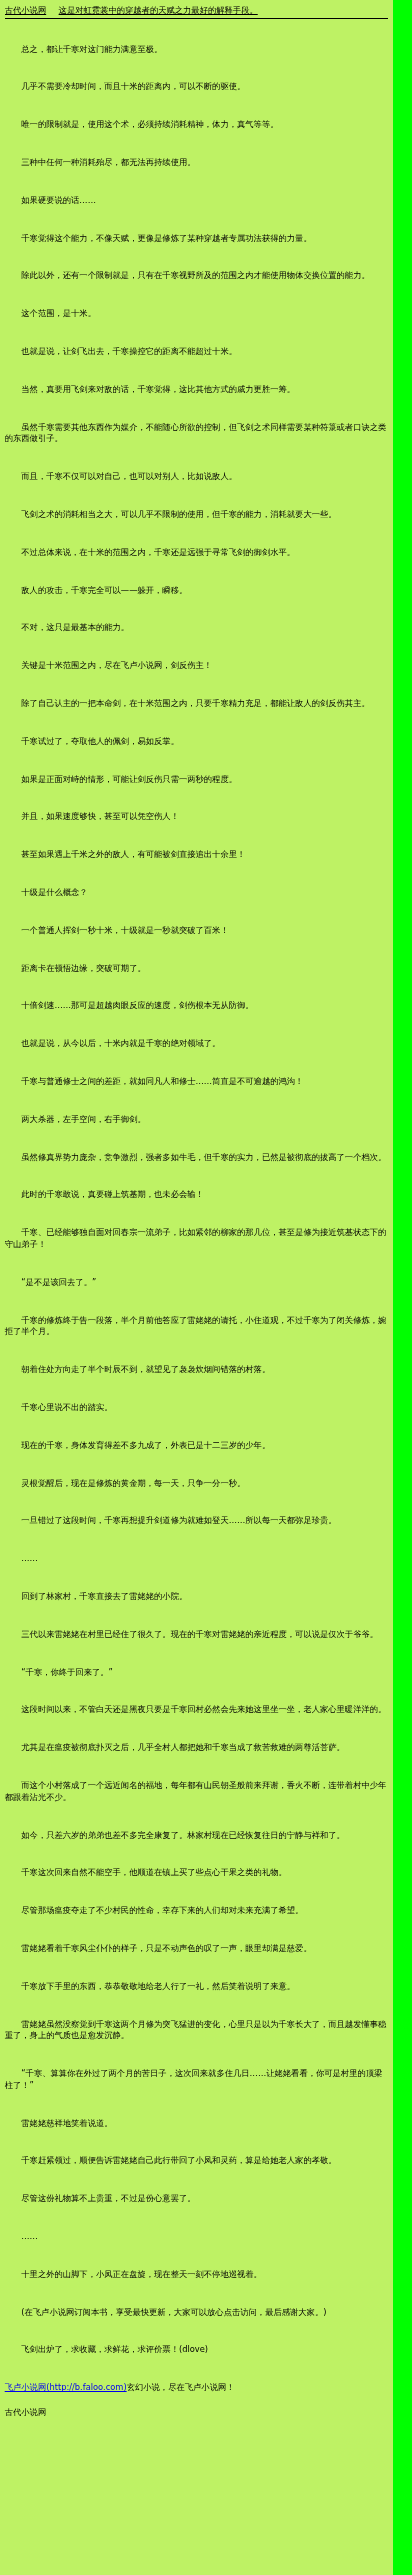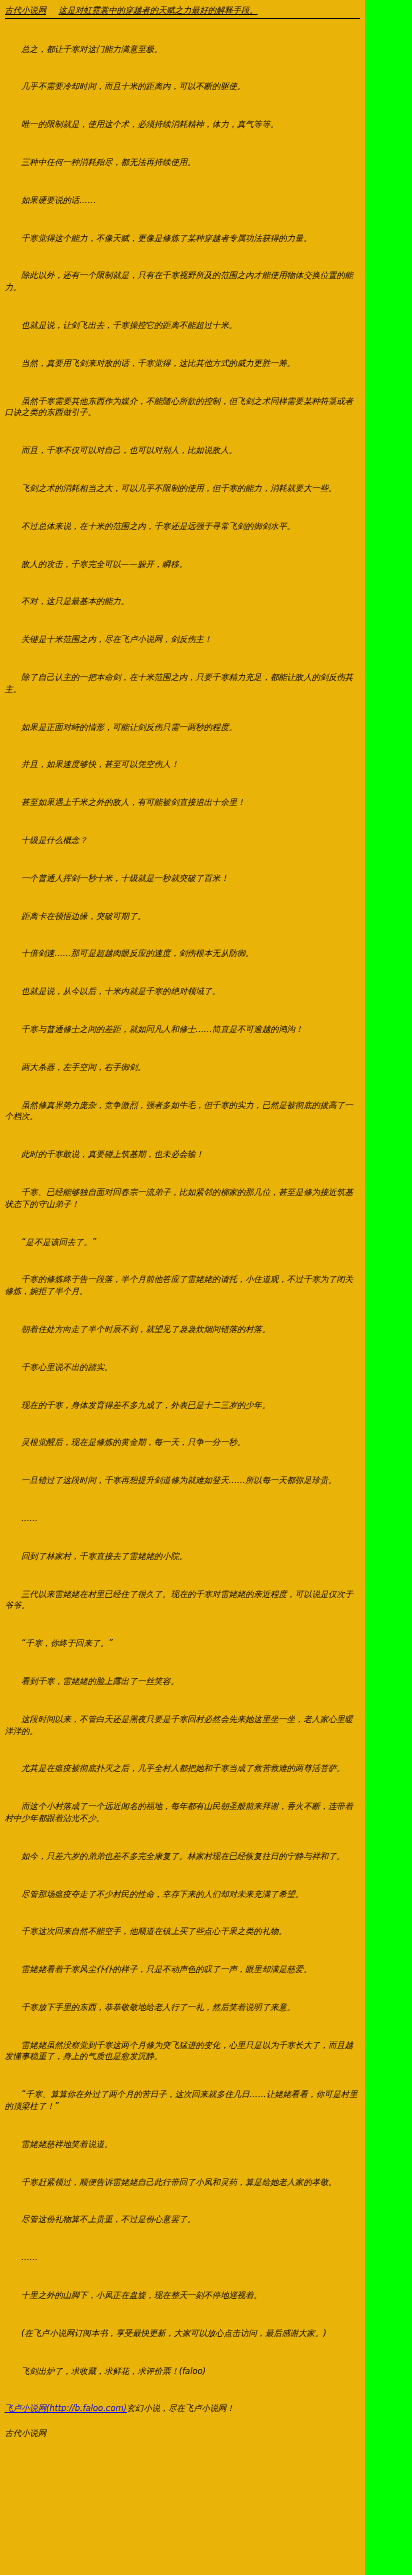--- a/index.html
+++ b/index.html
@@ -5,26 +5,25 @@
   html, body {
     margin: 0;
     padding: 0;
   }
   body {
     background: #00ff00;
     color: #000000;
     font-family: "DejaVu Sans", "Liberation Sans", sans-serif;
   }
   .page {
-    width: 365px;
+    width: 393px;
     min-height: 2576px;
     box-sizing: border-box;
     padding: 4.7px 4.7px 3.5px 4.7px;
-    background: #eab308;
-    font-style: italic;
+    background: #bef264;
   }
   .header {
     font-size: 8.3px;
     line-height: 11.8px;
     border-bottom: 0.6px solid #000000;
     padding-bottom: 1.2px;
     margin-bottom: 25px;
     white-space: nowrap;
     overflow: hidden;
   }
@@ -73,30 +72,32 @@
   </div>
 
   <div id="paragraphs">
       <p class="para">总之，都让千寒对这门能力满意至极。</p>
       <p class="para">几乎不需要冷却时间，而且十米的距离内，可以不断的驱使。</p>
       <p class="para">唯一的限制就是，使用这个术，必须持续消耗精神，体力，真气等等。</p>
       <p class="para">三种中任何一种消耗殆尽，都无法再持续使用。</p>
       <p class="para">如果硬要说的话……</p>
       <p class="para">千寒觉得这个能力，不像天赋，更像是修炼了某种穿越者专属功法获得的力量。</p>
       <p class="para">除此以外，还有一个限制就是，只有在千寒视野所及的范围之内才能使用物体交换位置的能力。</p>
+      <p class="para">这个范围，是十米。</p>
       <p class="para">也就是说，让剑飞出去，千寒操控它的距离不能超过十米。</p>
       <p class="para">当然，真要用飞剑来对敌的话，千寒觉得，这比其他方式的威力更胜一筹。</p>
       <p class="para">虽然千寒需要其他东西作为媒介，不能随心所欲的控制，但飞剑之术同样需要某种符箓或者口诀之类的东西做引子。</p>
       <p class="para">而且，千寒不仅可以对自己，也可以对别人，比如说敌人。</p>
       <p class="para">飞剑之术的消耗相当之大，可以几乎不限制的使用，但千寒的能力，消耗就要大一些。</p>
       <p class="para">不过总体来说，在十米的范围之内，千寒还是远强于寻常飞剑的御剑水平。</p>
       <p class="para">敌人的攻击，千寒完全可以——躲开，瞬移。</p>
       <p class="para">不对，这只是最基本的能力。</p>
       <p class="para">关键是十米范围之内，尽在飞卢小说网，剑反伤主！</p>
       <p class="para">除了自己认主的一把本命剑，在十米范围之内，只要千寒精力充足，都能让敌人的剑反伤其主。</p>
+      <p class="para">千寒试过了，夺取他人的佩剑，易如反掌。</p>
       <p class="para">如果是正面对峙的情形，可能让剑反伤只需一两秒的程度。</p>
       <p class="para">并且，如果速度够快，甚至可以凭空伤人！</p>
       <p class="para">甚至如果遇上千米之外的敌人，有可能被剑直接追出十余里！</p>
       <p class="para">十级是什么概念？</p>
       <p class="para">一个普通人挥剑一秒十米，十级就是一秒就突破了百米！</p>
       <p class="para">距离卡在顿悟边缘，突破可期了。</p>
       <p class="para">十倍剑速……那可是超越肉眼反应的速度，剑伤根本无从防御。</p>
       <p class="para">也就是说，从今以后，十米内就是千寒的绝对领域了。</p>
       <p class="para">千寒与普通修士之间的差距，就如同凡人和修士……简直是不可逾越的鸿沟！</p>
       <p class="para">两大杀器，左手空间，右手御剑。</p>
@@ -107,38 +108,37 @@
       <p class="para">千寒的修炼终于告一段落，半个月前他答应了雷姥姥的请托，小住道观，不过千寒为了闭关修炼，婉拒了半个月。</p>
       <p class="para">朝着住处方向走了半个时辰不到，就望见了袅袅炊烟间错落的村落。</p>
       <p class="para">千寒心里说不出的踏实。</p>
       <p class="para">现在的千寒，身体发育得差不多九成了，外表已是十二三岁的少年。</p>
       <p class="para">灵根觉醒后，现在是修炼的黄金期，每一天，只争一分一秒。</p>
       <p class="para">一旦错过了这段时间，千寒再想提升剑道修为就难如登天……所以每一天都弥足珍贵。</p>
       <p class="para">……</p>
       <p class="para">回到了林家村，千寒直接去了雷姥姥的小院。</p>
       <p class="para">三代以来雷姥姥在村里已经住了很久了。现在的千寒对雷姥姥的亲近程度，可以说是仅次于爷爷。</p>
       <p class="para">“千寒，你终于回来了。”</p>
-      <p class="para">看到千寒，雷姥姥的脸上露出了一丝笑容。</p>
       <p class="para">这段时间以来，不管白天还是黑夜只要是千寒回村必然会先来她这里坐一坐，老人家心里暖洋洋的。</p>
       <p class="para">尤其是在瘟疫被彻底扑灭之后，几乎全村人都把她和千寒当成了救苦救难的两尊活菩萨。</p>
       <p class="para">而这个小村落成了一个远近闻名的福地，每年都有山民朝圣般前来拜谢，香火不断，连带着村中少年都跟着沾光不少。</p>
       <p class="para">如今，只差六岁的弟弟也差不多完全康复了。林家村现在已经恢复往日的宁静与祥和了。</p>
+      <p class="para">千寒这次回来自然不能空手，他顺道在镇上买了些点心干果之类的礼物。</p>
       <p class="para">尽管那场瘟疫夺走了不少村民的性命，幸存下来的人们却对未来充满了希望。</p>
-      <p class="para">千寒这次回来自然不能空手，他顺道在镇上买了些点心干果之类的礼物。</p>
       <p class="para">雷姥姥看着千寒风尘仆仆的样子，只是不动声色的叹了一声，眼里却满是慈爱。</p>
       <p class="para">千寒放下手里的东西，恭恭敬敬地给老人行了一礼，然后笑着说明了来意。</p>
       <p class="para">雷姥姥虽然没察觉到千寒这两个月修为突飞猛进的变化，心里只是以为千寒长大了，而且越发懂事稳重了，身上的气质也是愈发沉静。</p>
       <p class="para">“千寒、算算你在外过了两个月的苦日子，这次回来就多住几日……让姥姥看看，你可是村里的顶梁柱了！”</p>
       <p class="para">雷姥姥慈祥地笑着说道。</p>
       <p class="para">千寒赶紧领过，顺便告诉雷姥姥自己此行带回了小凤和灵药，算是给她老人家的孝敬。</p>
       <p class="para">尽管这份礼物算不上贵重，不过是份心意罢了。</p>
       <p class="para">……</p>
       <p class="para">十里之外的山脚下，小凤正在盘旋，现在整天一刻不停地巡视着。</p>
       <p class="para">(在飞卢小说网订阅本书，享受最快更新，大家可以放心点击访问，最后感谢大家。)</p>
-      <p class="para">飞剑出炉了，求收藏，求鲜花，求评价票！(faloo)</p>
+      <p class="para">飞剑出炉了，求收藏，求鲜花，求评价票！(dlove)</p>
     </div>
 
   <p class="promo">
     <a class="site-link">飞卢小说网(http://b.faloo.com)</a><span class="promo-suffix">玄幻小说，尽在飞卢小说网！</span>
   </p>
 
   <p class="footer-site">古代小说网</p>
 
 </div>
 

